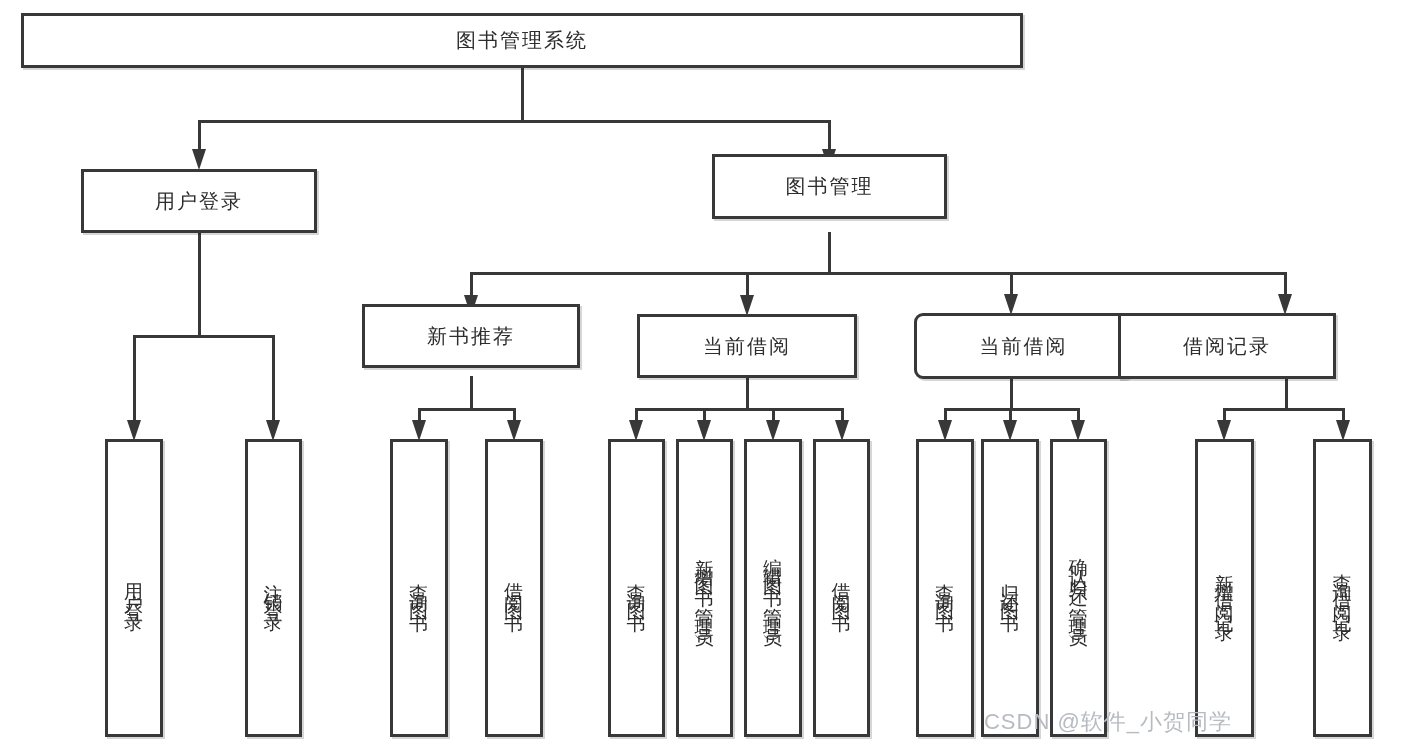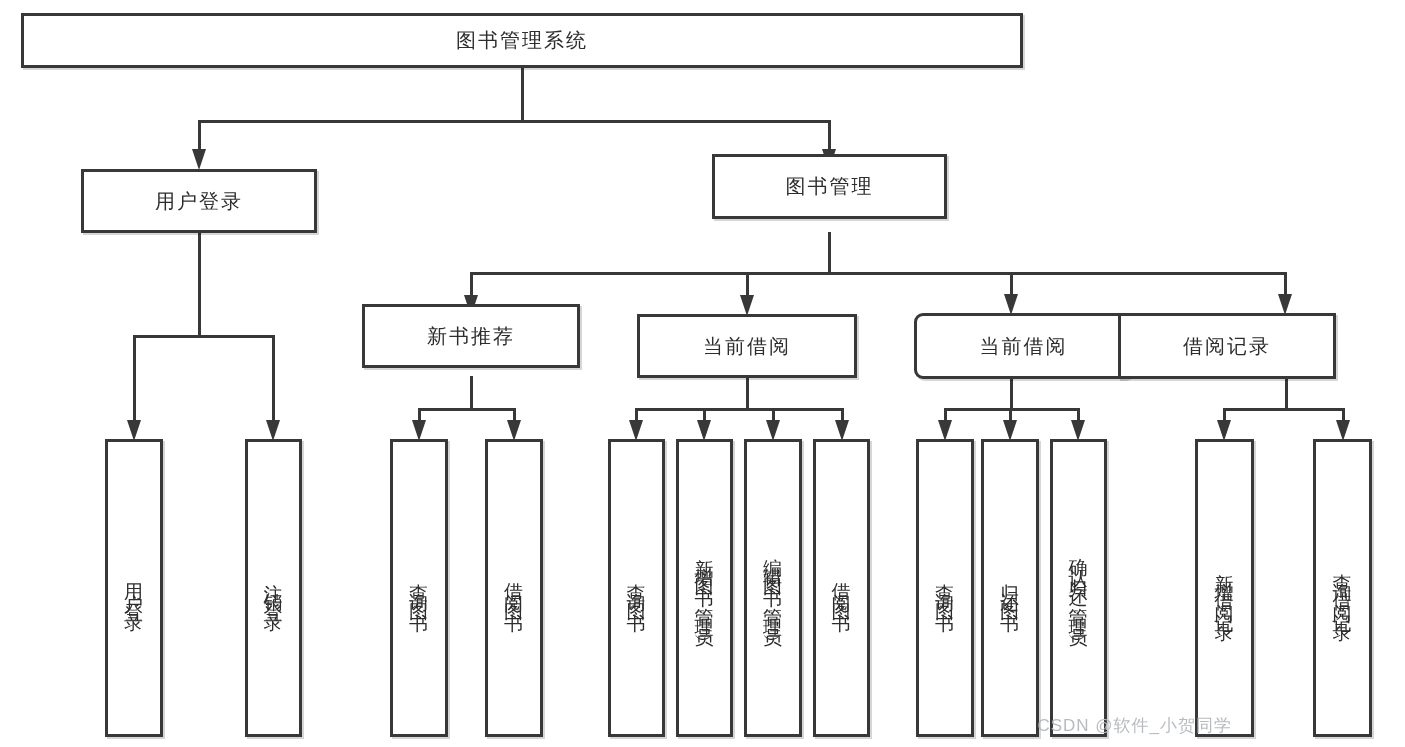--- a/index.html
+++ b/index.html
@@ -48,21 +48,21 @@
   .hline{position:absolute;height:3px;background:var(--line);z-index:1;}
   .arrowhead{
     position:absolute;width:0;height:0;z-index:1;
     border-left:7px solid transparent;
     border-right:7px solid transparent;
     border-top:21px solid var(--line);
   }
   #watermark{
     position:absolute;
     right:6px;bottom:10px;
-    font-size:17px;
+    font-size:22px;
     letter-spacing:1px;
     color:var(--wm);
     z-index:5;
     white-space:nowrap;
   }
 </style>
 </head>
 <body>
 
 <div id="canvas">

